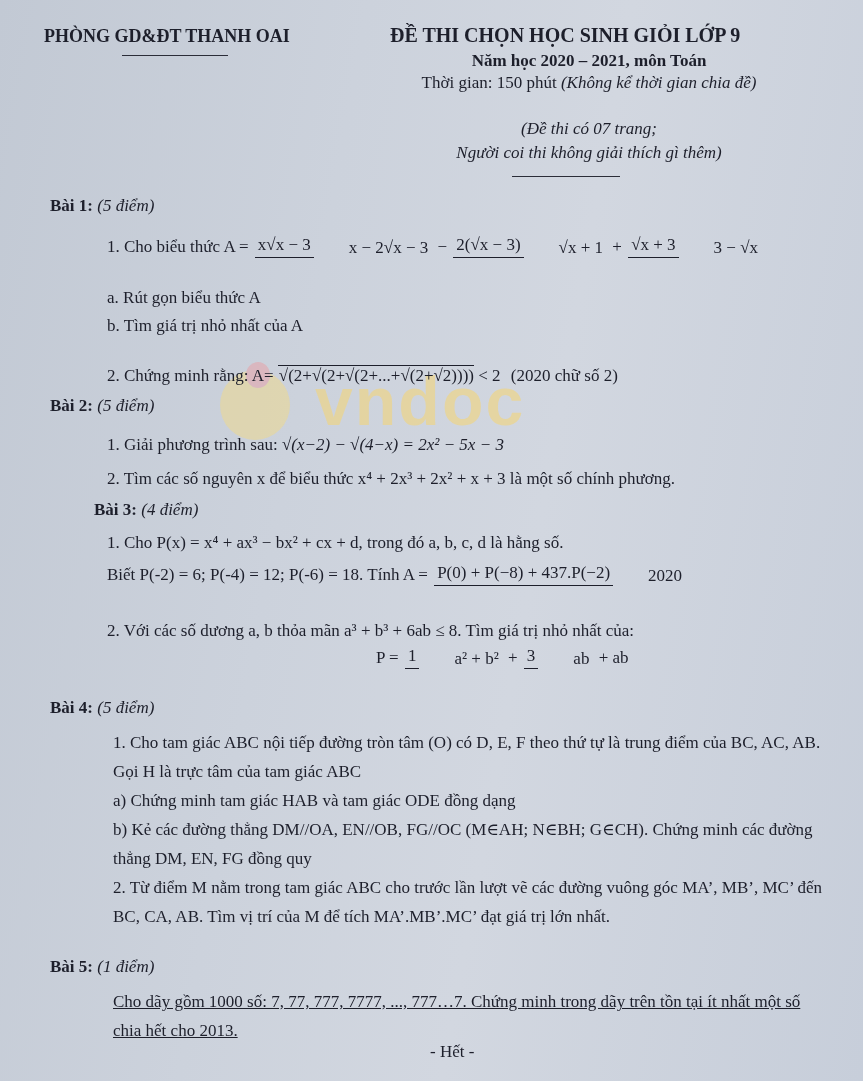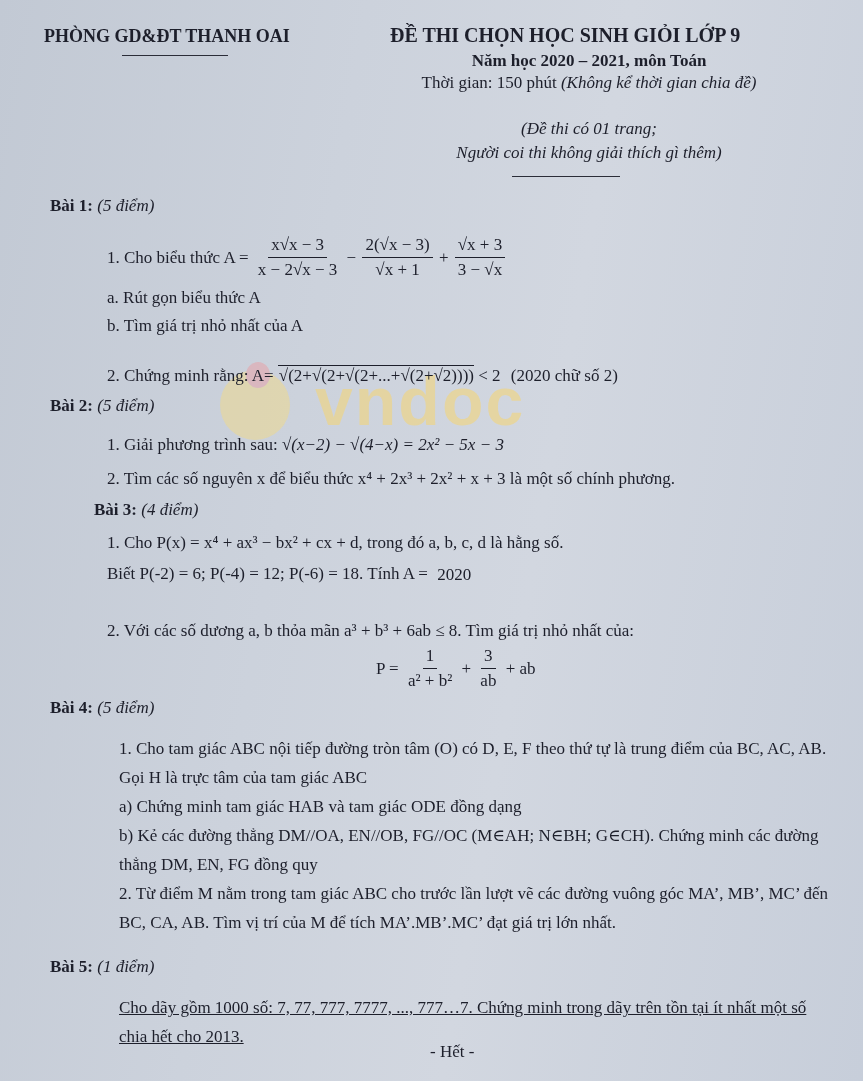--- a/index.html
+++ b/index.html
@@ -9,30 +9,30 @@
     background:linear-gradient(100deg,#c2c9d4 0%,#ccd2dc 35%,#d2d7e0 60%,#c7ceda 100%);}
   .abs{position:absolute;white-space:nowrap;}
   .b{font-weight:bold;}
   .i{font-style:italic;}
   .hdr-left{left:44px;top:26px;font-size:18px;font-weight:bold;}
   .hdr-rule{position:absolute;height:1px;background:#2b2d38;}
   .hdr-title{left:390px;top:24px;font-size:20px;font-weight:bold;}
   .hdr-line{font-size:17px;text-align:center;width:440px;left:369px;}
   .sec{left:50px;font-size:17px;}
   .item{left:107px;font-size:17px;}
-  .frac{display:inline-flex;flex-direction:column;align-items:center;vertical-align:middle;margin:0 2px;}
+  .frac{display:inline-flex;flex-direction:row;align-items:center;vertical-align:middle;margin:0 2px;}
   .frac .num{padding:0 3px 2px;border-bottom:1px solid #1d1f2b;}
-  .frac .den{padding:2px 3px 0;}
+  .frac .den{padding:2px 3px 0;margin-left:32px;}
   .sq{border-top:1px solid #1d1f2b;padding-left:1px;}
   .watermark{position:absolute;left:220px;top:370px;width:380px;height:70px;opacity:.75;pointer-events:none;}
   .wm-text{position:absolute;left:95px;top:-8px;font-family:Liberation Sans, sans-serif;font-weight:bold;
     font-size:68px;color:#f3d57a;letter-spacing:2px;opacity:.8;}
   .wm-mascot{position:absolute;left:0;top:0;width:70px;height:70px;border-radius:50%;background:#efd98a;opacity:.7;}
   .wm-mascot:after{content:"";position:absolute;left:26px;top:-8px;width:24px;height:26px;border-radius:50%;background:#e7a0a6;}
-  p{margin:12px;}
+  p{margin:6px;}
   .para{position:absolute;left:107px;width:715px;font-size:17px;line-height:29px;}
 </style>
 </head>
 <body>
 
 <div class="page">
 
   <div class="watermark">
     <div class="wm-mascot"></div>
     <div class="wm-text">vndoc</div>
@@ -40,21 +40,21 @@
 
   <div class="abs hdr-left">PHÒNG GD&amp;ĐT THANH OAI</div>
   <div class="hdr-rule" style="left:122px;top:55px;width:106px;"></div>
 
   <div class="abs hdr-title">ĐỀ THI CHỌN HỌC SINH GIỎI LỚP 9</div>
   <div class="abs hdr-line b" style="top:51px;">Năm học 2020 – 2021, môn Toán</div>
   <div class="abs hdr-line" style="top:73px;">
     <span>Thời gian: 150 phút</span>
     <span class="i">(Không kể thời gian chia đề)</span>
   </div>
-  <div class="abs hdr-line i" style="top:119px;">(Đề thi có 01 trang;</div>
+  <div class="abs hdr-line i" style="top:119px;">(Đề thi có 07 trang;</div>
   <div class="abs hdr-line i" style="top:143px;">Người coi thi không giải thích gì thêm)</div>
   <div class="hdr-rule" style="left:512px;top:176px;width:108px;"></div>
 
   <div class="abs sec" style="top:196px;">
     <span class="b">Bài 1:</span>
     <span class="i">(5 điểm)</span>
   </div>
   <div class="abs item" style="top:235px;text-align:right;">
     <span style="vertical-align:middle;">1. Cho biểu thức A =</span>
     <span class="frac">
@@ -99,20 +99,21 @@
     <span class="b">Bài 3:</span>
     <span class="i">(4 điểm)</span>
   </div>
   <div class="abs item" style="top:533px;">
     <span>1. Cho</span>
     <span>P(x) = x⁴ + ax³ − bx² + cx + d</span><span>, trong đó a, b, c, d là hằng số.</span>
   </div>
   <div class="abs item" style="top:563px;">
     <span style="vertical-align:middle;">Biết P(-2) = 6; P(-4) = 12; P(-6) = 18. Tính A =</span>
     <span class="frac">
+      <span class="num">P(0) + P(−8) + 437.P(−2)</span>
       <span class="den">2020</span>
     </span>
   </div>
   <div class="abs item" style="top:621px;">
     <span>2. Với các số dương a, b thỏa mãn</span>
     <span>a³ + b³ + 6ab ≤ 8</span><span>. Tìm giá trị nhỏ nhất của:</span>
   </div>
   <div class="abs" style="left:376px;top:646px;font-size:17px;">
     <span style="vertical-align:middle;">P =</span>
     <span class="frac">

